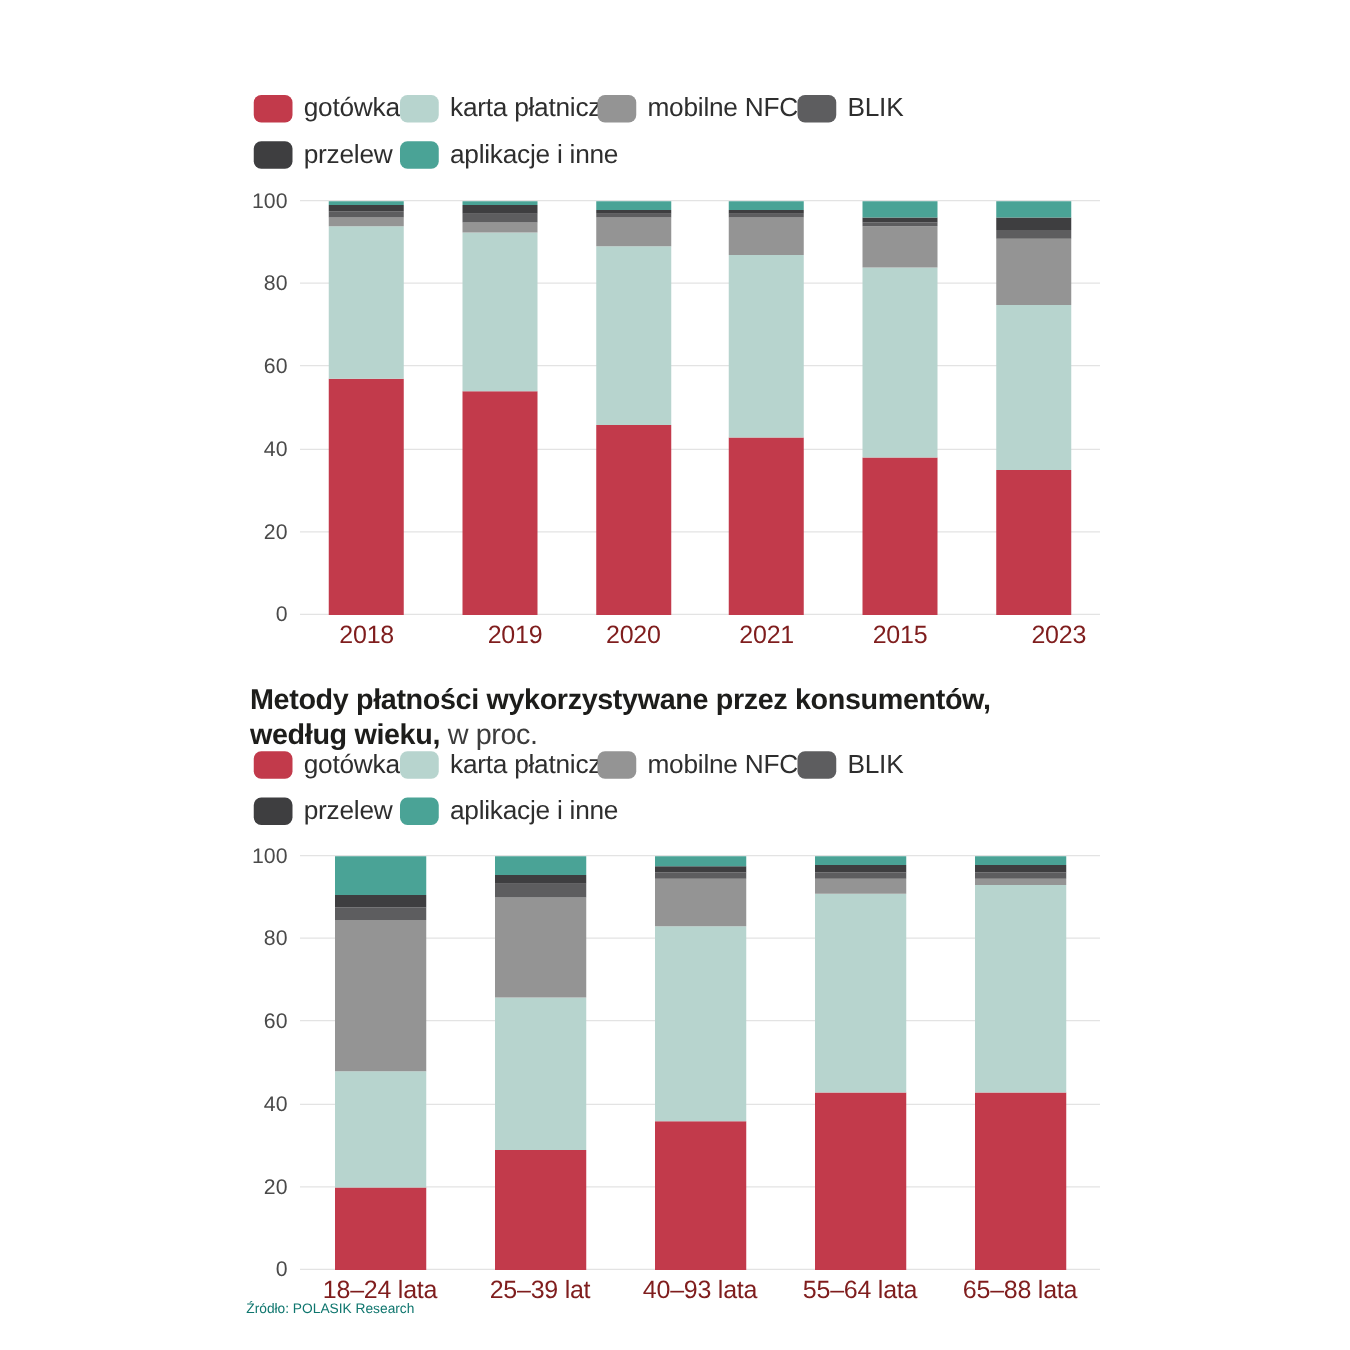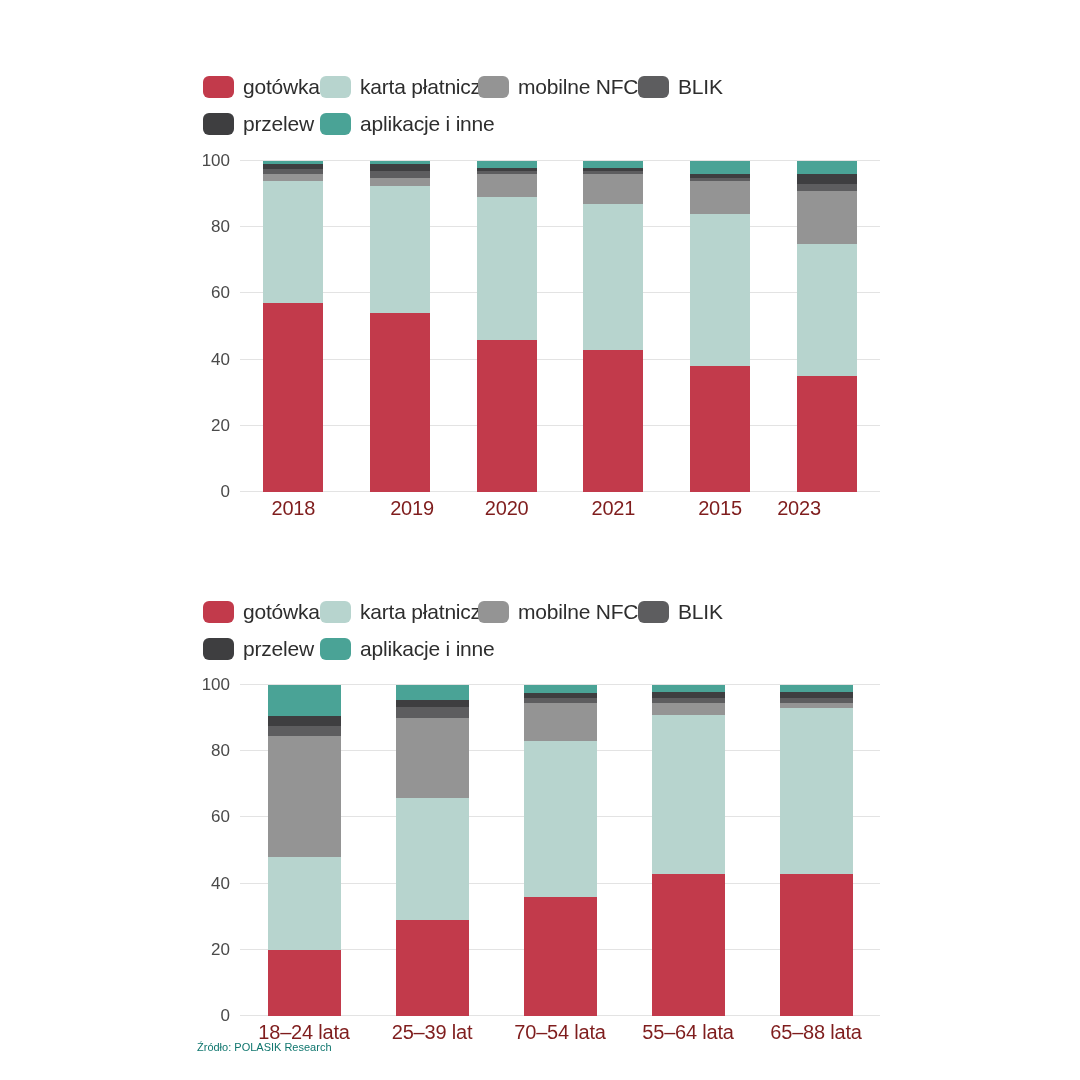--- a/index.html
+++ b/index.html
@@ -116,23 +116,24 @@
       <div class="bar-seg" style="left: 450px; width: 60px; bottom: 94%; height: 1%; background: rgb(93, 93, 95);"></div>
       <div class="bar-seg" style="left: 450px; width: 60px; bottom: 95%; height: 1%; background: rgb(62, 62, 64);"></div>
       <div class="bar-seg" style="left: 450px; width: 60px; bottom: 96%; height: 4%; background: rgb(74, 163, 150);"></div>
       <div class="xlabel" style="left: 480px;">2015</div>
       <div class="bar-seg" style="left: 556.667px; width: 60px; bottom: 0%; height: 35%; background: rgb(194, 58, 75);"></div>
       <div class="bar-seg" style="left: 556.667px; width: 60px; bottom: 35%; height: 40%; background: rgb(183, 212, 206);"></div>
       <div class="bar-seg" style="left: 556.667px; width: 60px; bottom: 75%; height: 16%; background: rgb(148, 148, 148);"></div>
       <div class="bar-seg" style="left: 556.667px; width: 60px; bottom: 91%; height: 2%; background: rgb(93, 93, 95);"></div>
       <div class="bar-seg" style="left: 556.667px; width: 60px; bottom: 93%; height: 3%; background: rgb(62, 62, 64);"></div>
       <div class="bar-seg" style="left: 556.667px; width: 60px; bottom: 96%; height: 4%; background: rgb(74, 163, 150);"></div>
-      <div class="xlabel" style="left: 559px;">2023</div>
-    </div>
-
+      <div class="xlabel" style="left: 607px;">2023</div>
+    </div>
+
+  <h2 class="chart-title" id="title2"><span>Metody płatności wykorzystywane przez konsumentów, według wieku,</span> <span class="regular">w proc.</span></h2>
 
   <div class="legend" id="legend2">
       <div class="legend-row">
         <div class="legend-item" style="width: 117px;">
           <span class="swatch" style="background: rgb(194, 58, 75);"></span>
           <span class="lab">gotówka</span>
         </div>
         <div class="legend-item" style="width: 158px;">
           <span class="swatch" style="background: rgb(183, 212, 206);"></span>
           <span class="lab">karta płatnicza</span>
@@ -184,21 +185,21 @@
       <div class="bar-seg" style="left: 155.5px; width: 73px; bottom: 90%; height: 3.5%; background: rgb(93, 93, 95);"></div>
       <div class="bar-seg" style="left: 155.5px; width: 73px; bottom: 93.5%; height: 2%; background: rgb(62, 62, 64);"></div>
       <div class="bar-seg" style="left: 155.5px; width: 73px; bottom: 95.5%; height: 4.5%; background: rgb(74, 163, 150);"></div>
       <div class="xlabel" style="left: 192px;">25–39 lat</div>
       <div class="bar-seg" style="left: 283.5px; width: 73px; bottom: 0%; height: 36%; background: rgb(194, 58, 75);"></div>
       <div class="bar-seg" style="left: 283.5px; width: 73px; bottom: 36%; height: 47%; background: rgb(183, 212, 206);"></div>
       <div class="bar-seg" style="left: 283.5px; width: 73px; bottom: 83%; height: 11.5%; background: rgb(148, 148, 148);"></div>
       <div class="bar-seg" style="left: 283.5px; width: 73px; bottom: 94.5%; height: 1.5%; background: rgb(93, 93, 95);"></div>
       <div class="bar-seg" style="left: 283.5px; width: 73px; bottom: 96%; height: 1.5%; background: rgb(62, 62, 64);"></div>
       <div class="bar-seg" style="left: 283.5px; width: 73px; bottom: 97.5%; height: 2.5%; background: rgb(74, 163, 150);"></div>
-      <div class="xlabel" style="left: 320px;">70–54 lata</div>
+      <div class="xlabel" style="left: 320px;">40–93 lata</div>
       <div class="bar-seg" style="left: 411.5px; width: 73px; bottom: 0%; height: 43%; background: rgb(194, 58, 75);"></div>
       <div class="bar-seg" style="left: 411.5px; width: 73px; bottom: 43%; height: 48%; background: rgb(183, 212, 206);"></div>
       <div class="bar-seg" style="left: 411.5px; width: 73px; bottom: 91%; height: 3.5%; background: rgb(148, 148, 148);"></div>
       <div class="bar-seg" style="left: 411.5px; width: 73px; bottom: 94.5%; height: 1.5%; background: rgb(93, 93, 95);"></div>
       <div class="bar-seg" style="left: 411.5px; width: 73px; bottom: 96%; height: 2%; background: rgb(62, 62, 64);"></div>
       <div class="bar-seg" style="left: 411.5px; width: 73px; bottom: 98%; height: 2%; background: rgb(74, 163, 150);"></div>
       <div class="xlabel" style="left: 448px;">55–64 lata</div>
       <div class="bar-seg" style="left: 539.5px; width: 73px; bottom: 0%; height: 43%; background: rgb(194, 58, 75);"></div>
       <div class="bar-seg" style="left: 539.5px; width: 73px; bottom: 43%; height: 50%; background: rgb(183, 212, 206);"></div>
       <div class="bar-seg" style="left: 539.5px; width: 73px; bottom: 93%; height: 1.5%; background: rgb(148, 148, 148);"></div>

